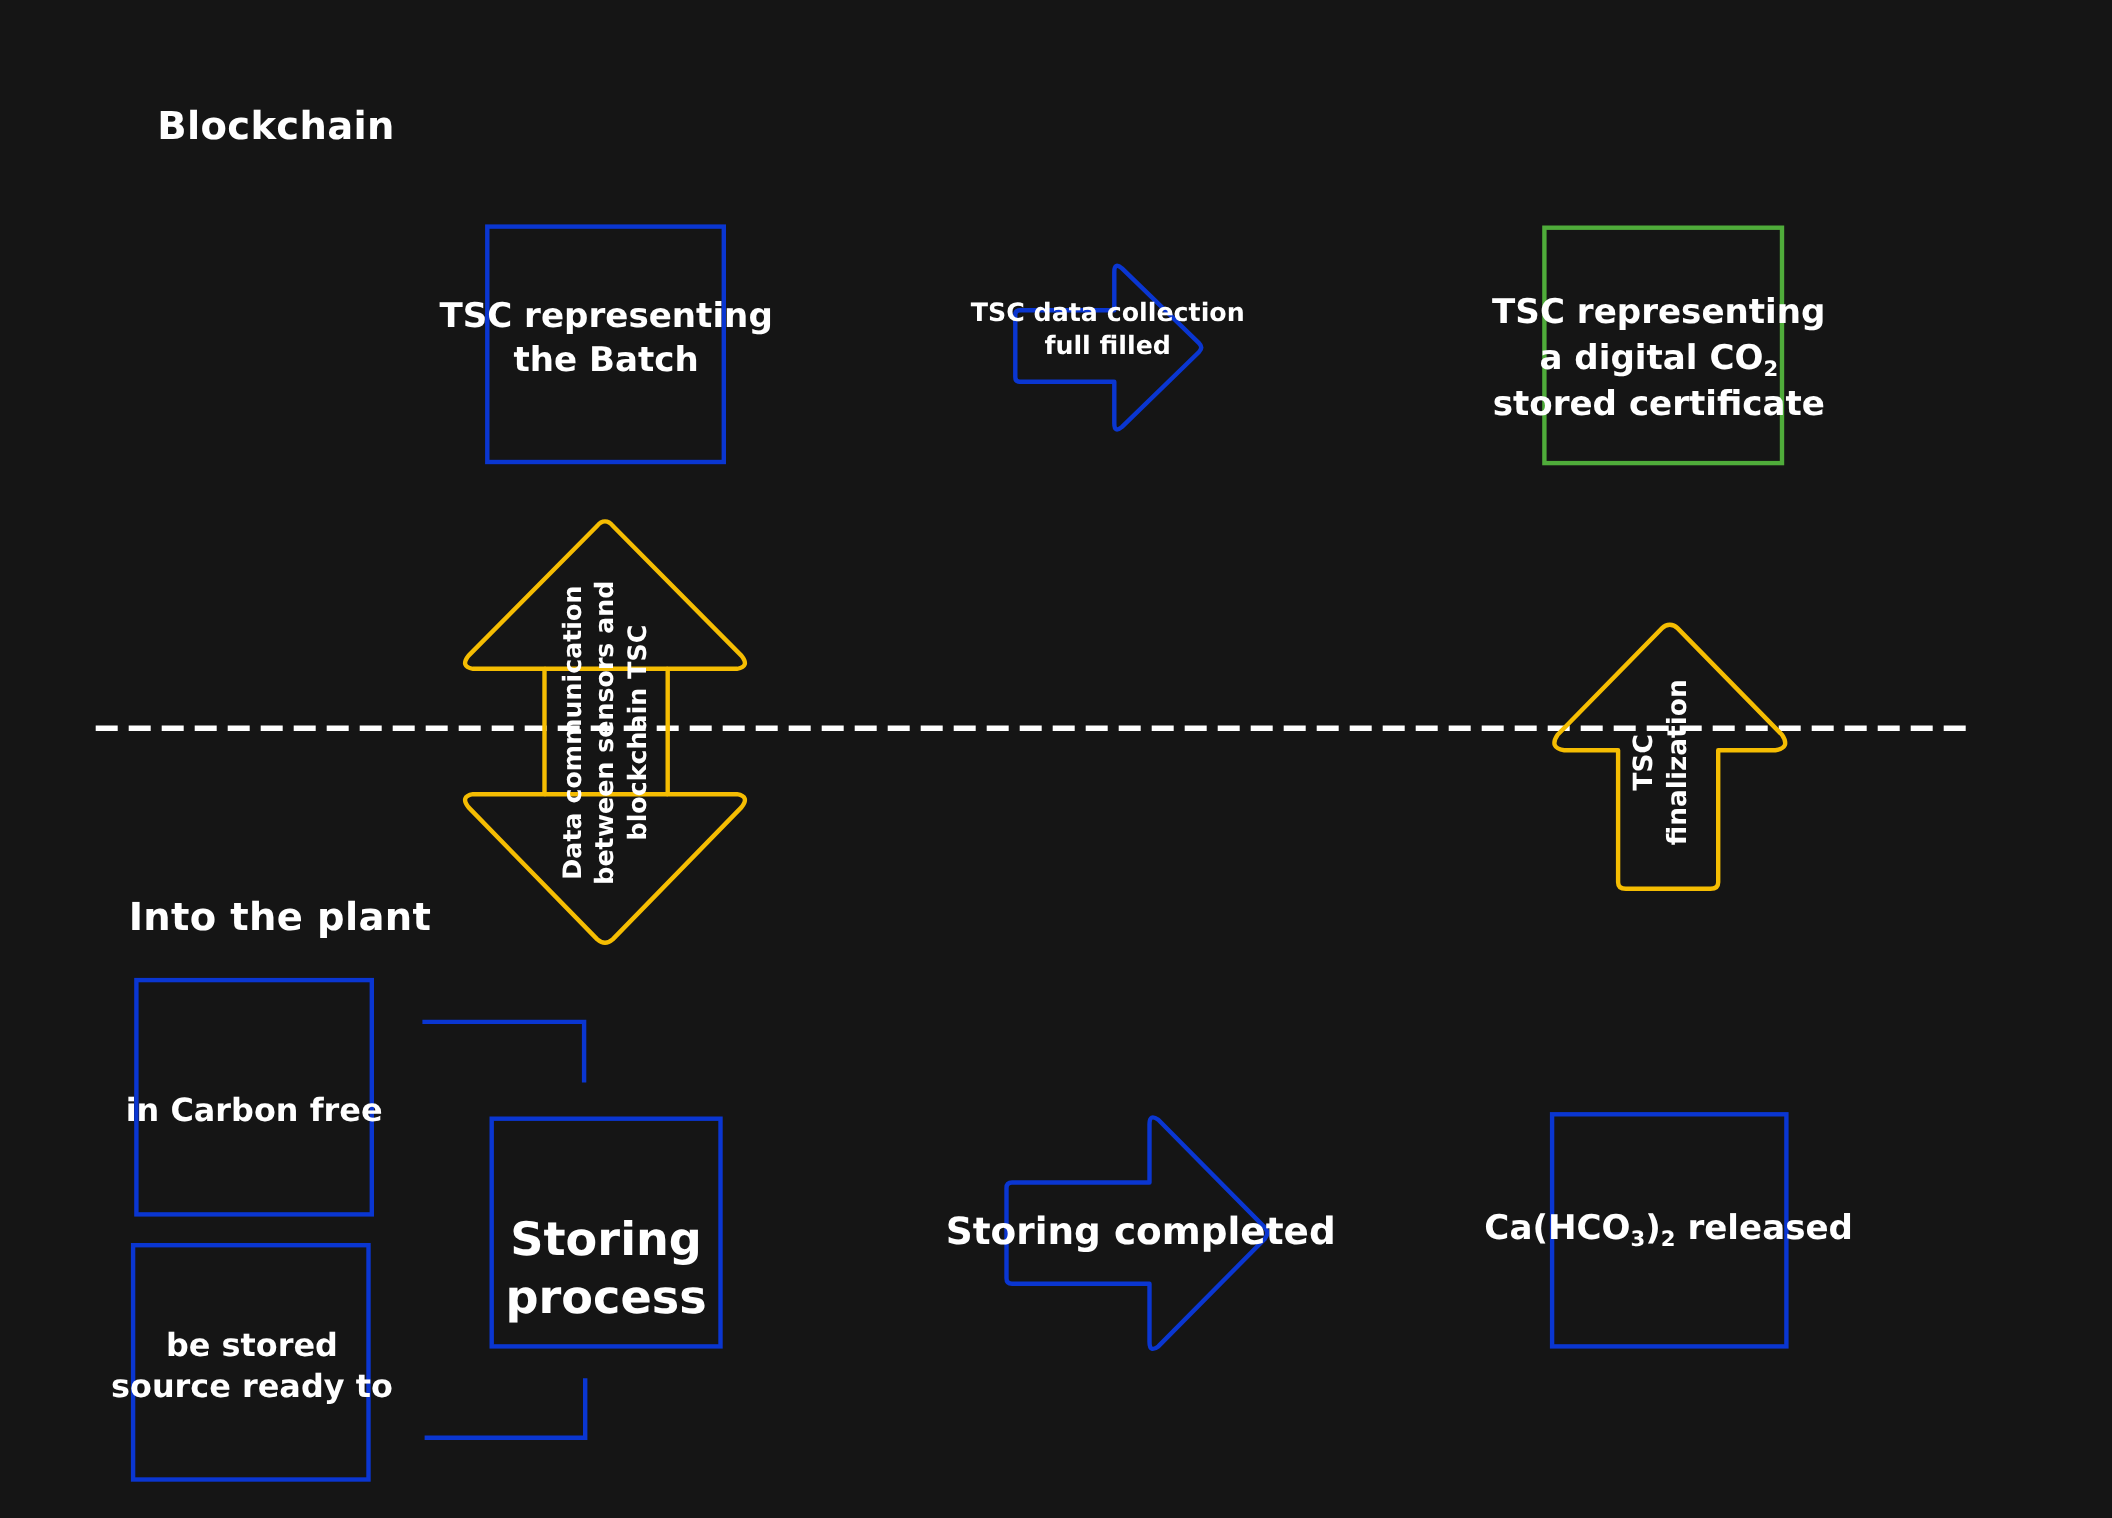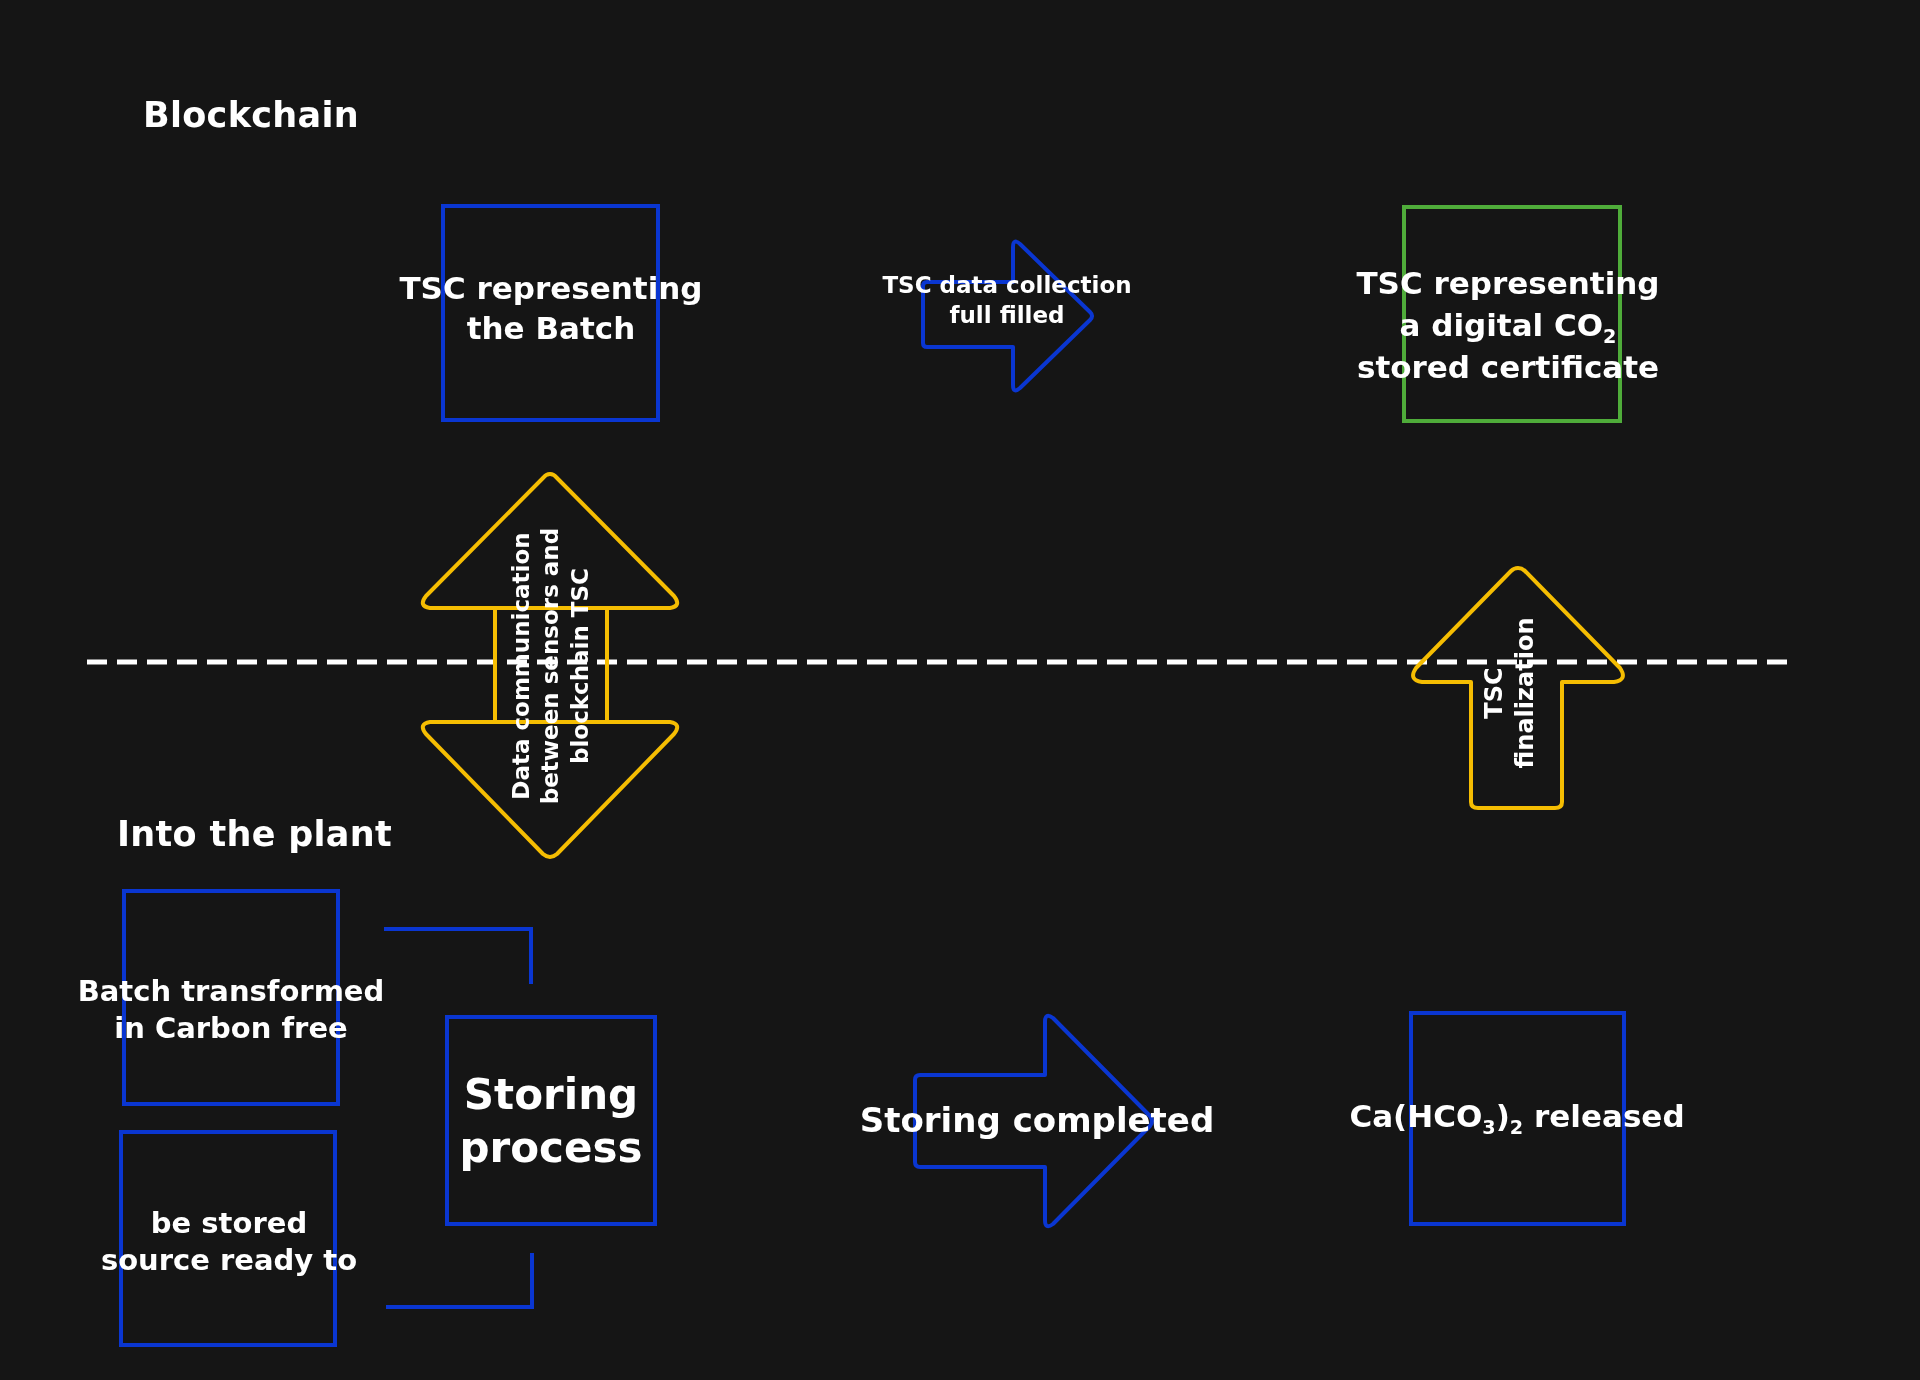--- a/index.html
+++ b/index.html
@@ -82,30 +82,29 @@
   <div>between sensors and</div>
   <div>blockchain TSC</div>
 </div>
 
 <div class="lbl small-text rot" style="left:1510px; top:693px; font-size:24px; line-height:1.3;">
   <div>TSC</div>
   <div>finalization</div>
 </div>
 
 <div class="lbl box-text center" style="left:231px; top:1010px; font-size:29px; line-height:1.28;">
-  <div>Batch transformed</div>
   <div>in Carbon free</div>
 </div>
 
 <div class="lbl box-text center" style="left:229px; top:1242px; font-size:29px; line-height:1.28;">
   <div>be stored</div>
   <div>source ready to</div>
 </div>
 
-<div class="lbl big-text center" style="left:551px; top:1121px;">
+<div class="lbl big-text center" style="left:551px; top:1153px;">
   <div>Storing</div>
   <div>process</div>
 </div>
 
 <div class="lbl mid-text center" style="left:1037px; top:1120px;">Storing completed</div>
 
 <div class="lbl box-text center" style="left:1517px; top:1117px; line-height:1.22;">
   <div><span>Ca(HCO</span><sub>3</sub><span>)</span><sub>2</sub><span> released</span></div>
 </div>
 

